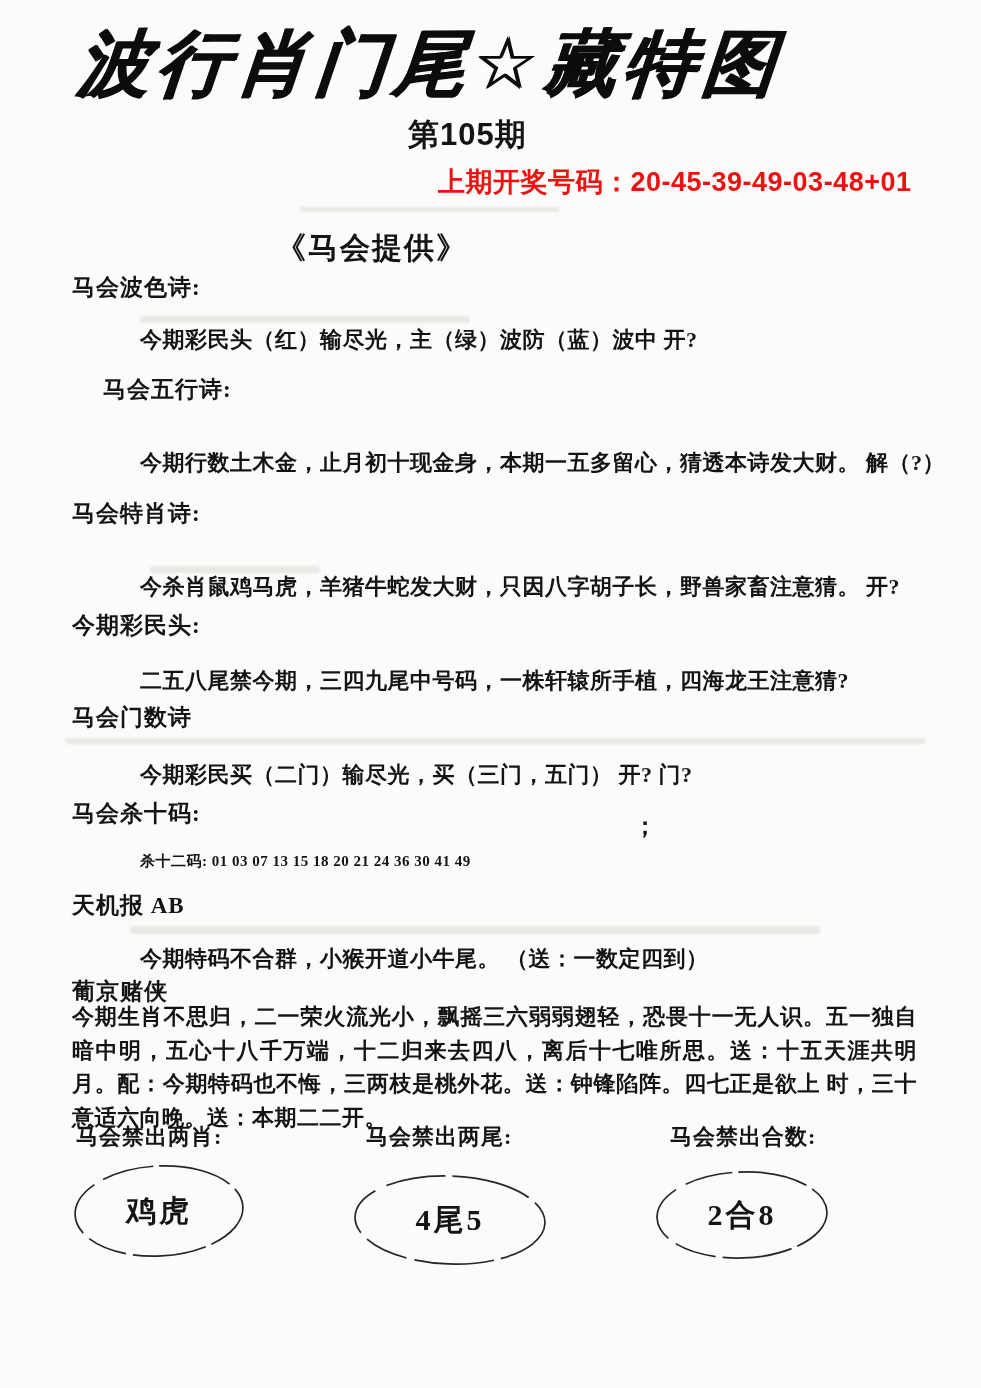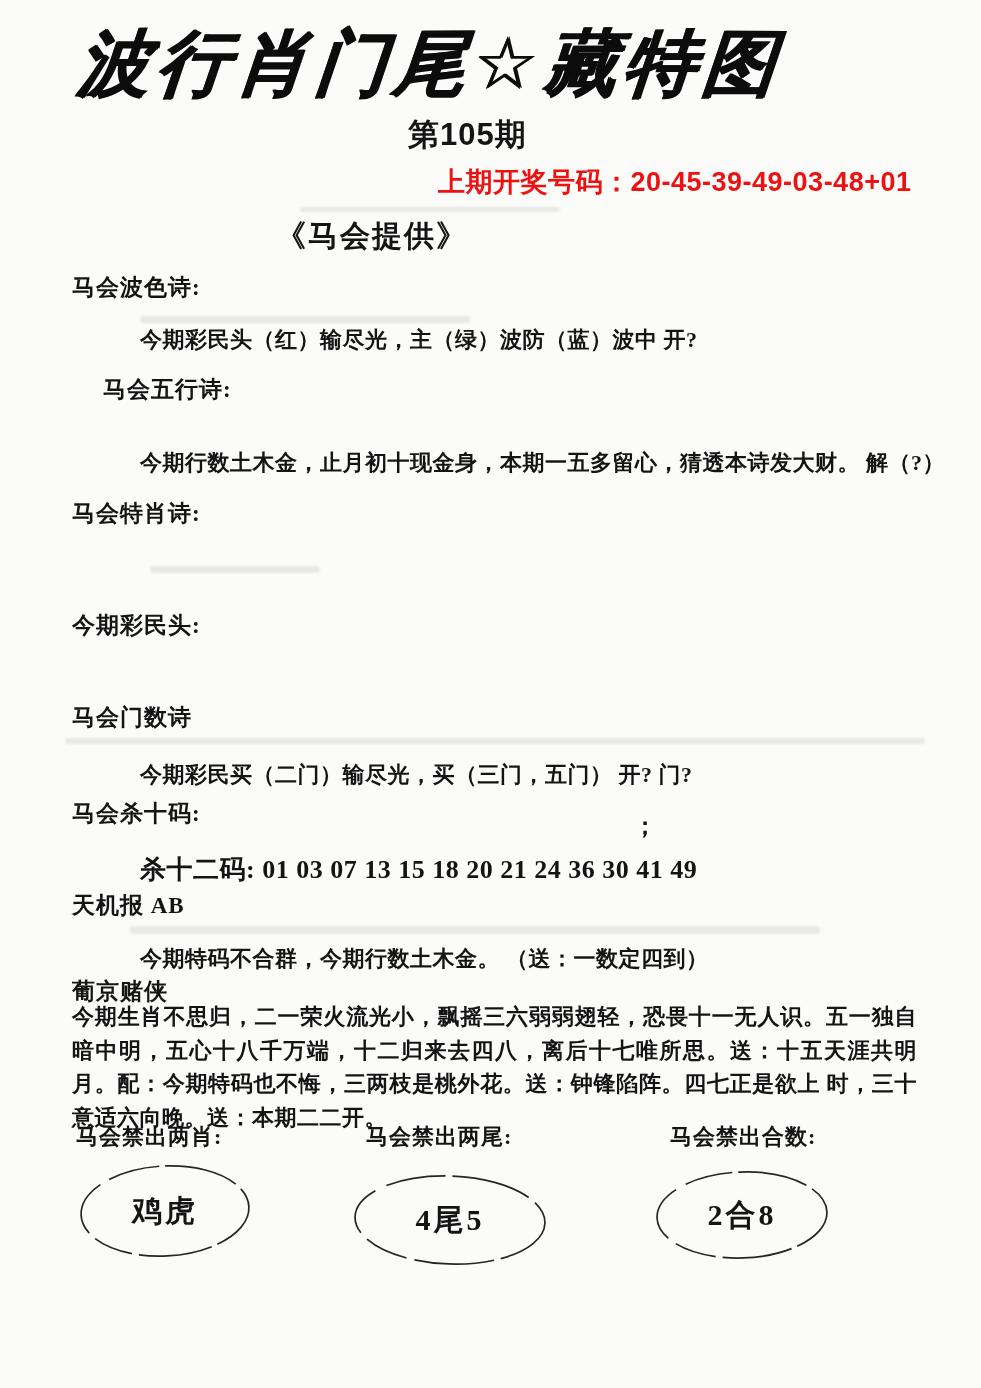--- a/index.html
+++ b/index.html
@@ -26,21 +26,21 @@
     left:408px;top:114px;
     font-family:"Liberation Sans", sans-serif;
     font-size:31px;font-weight:700;letter-spacing:1px;
   }
   .lastdraw{
     left:438px;top:164px;
     font-family:"Liberation Sans", sans-serif;
     font-size:27px;font-weight:700;letter-spacing:0.5px;
   }
   .provider{
-    left:276px;top:216px;
+    left:276px;top:228px;
     font-size:30px;font-weight:700;letter-spacing:2px;
   }
   .sec{
     left:72px;
     font-size:23px;font-weight:700;letter-spacing:1px;
   }
   .poem{
     left:140px;
     font-size:22px;font-weight:700;letter-spacing:0.5px;text-align:center;
   }
@@ -79,41 +79,43 @@
   <div class="abs lastdraw" style="color:#ee1111;">上期开奖号码：20-45-39-49-03-48+01</div>
   <div class="abs provider">《马会提供》</div>
 
   <div class="abs sec" style="top:264px;margin-top:8px;">马会波色诗:</div>
   <div class="abs poem" style="top:325px;">今期彩民头（红）输尽光，主（绿）波防（蓝）波中 开?</div>
 
   <div class="abs sec" style="top:374px;margin-left:31px;">马会五行诗:</div>
   <div class="abs poem" style="top:448px;">今期行数土木金，止月初十现金身，本期一五多留心，猜透本诗发大财。 解（?）</div>
 
   <div class="abs sec" style="top:498px;">马会特肖诗:</div>
+  <div class="abs poem" style="top:572px;">今杀肖鼠鸡马虎，羊猪牛蛇发大财，只因八字胡子长，野兽家畜注意猜。 开?</div>
 
   <div class="abs sec" style="top:610px;">今期彩民头:</div>
+  <div class="abs poem" style="top:666px;">二五八尾禁今期，三四九尾中号码，一株轩辕所手植，四海龙王注意猜?</div>
 
   <div class="abs sec" style="top:702px;">马会门数诗</div>
   <div class="abs poem" style="top:760px;">今期彩民买（二门）输尽光，买（三门，五门） 开? 门?</div>
 
   <div class="abs sec" style="top:798px;">马会杀十码:</div>
   <div class="abs stray">；</div>
-  <div class="abs poem" style="top:852px;font-size:26px;">杀十二码: 01 03 07 13 15 18 20 21 24 36 30 41 49</div>
+  <div class="abs poem" style="top:852px;font-size:15px;">杀十二码: 01 03 07 13 15 18 20 21 24 36 30 41 49</div>
 
   <div class="abs sec" style="top:890px;">天机报 AB</div>
-  <div class="abs poem" style="top:944px;">今期特码不合群，今期行数土木金。 （送：一数定四到）</div>
+  <div class="abs poem" style="top:944px;">今期特码不合群，小猴开道小牛尾。 （送：一数定四到）</div>
 
   <div class="abs sec" style="top:976px;">葡京赌侠</div>
   <div class="abs para">今期生肖不思归，二一荣火流光小，飘摇三六弱弱翅轻，恐畏十一无人识。五一独自暗中明，五心十八千万端，十二归来去四八，离后十七唯所思。送：十五天涯共明月。配：今期特码也不悔，三两枝是桃外花。送：钟锋陷阵。四七正是欲上 时，三十意适六向晚。送：本期二二开。</div>
 
   <div class="abs flabel" style="left:76px;">马会禁出两肖:</div>
   <div class="abs flabel" style="left:366px;">马会禁出两尾:</div>
   <div class="abs flabel" style="left:670px;">马会禁出合数:</div>
 
-  <div class="oval" style="left:76px;top:1162px;width:178px;height:98px;">
+  <div class="oval" style="left:70px;top:1162px;width:178px;height:98px;">
     <svg width="178" height="98">
       <ellipse cx="89" cy="49" rx="84" ry="45" fill="none" stroke="#262626" stroke-width="1.7" stroke-dasharray="52 6 74 7 40 8 58 10" transform="rotate(-3 89 49)"></ellipse>
     </svg>
     <div class="oval-text">鸡虎</div>
   </div>
 
   <div class="oval" style="left:350px;top:1172px;width:200px;height:96px;text-decoration:underline;">
     <svg width="200" height="96">
       <ellipse cx="100" cy="48" rx="95" ry="44" fill="none" stroke="#262626" stroke-width="1.7" stroke-dasharray="60 7 80 8 44 9 52 12" transform="rotate(2 100 48)"></ellipse>
     </svg>

